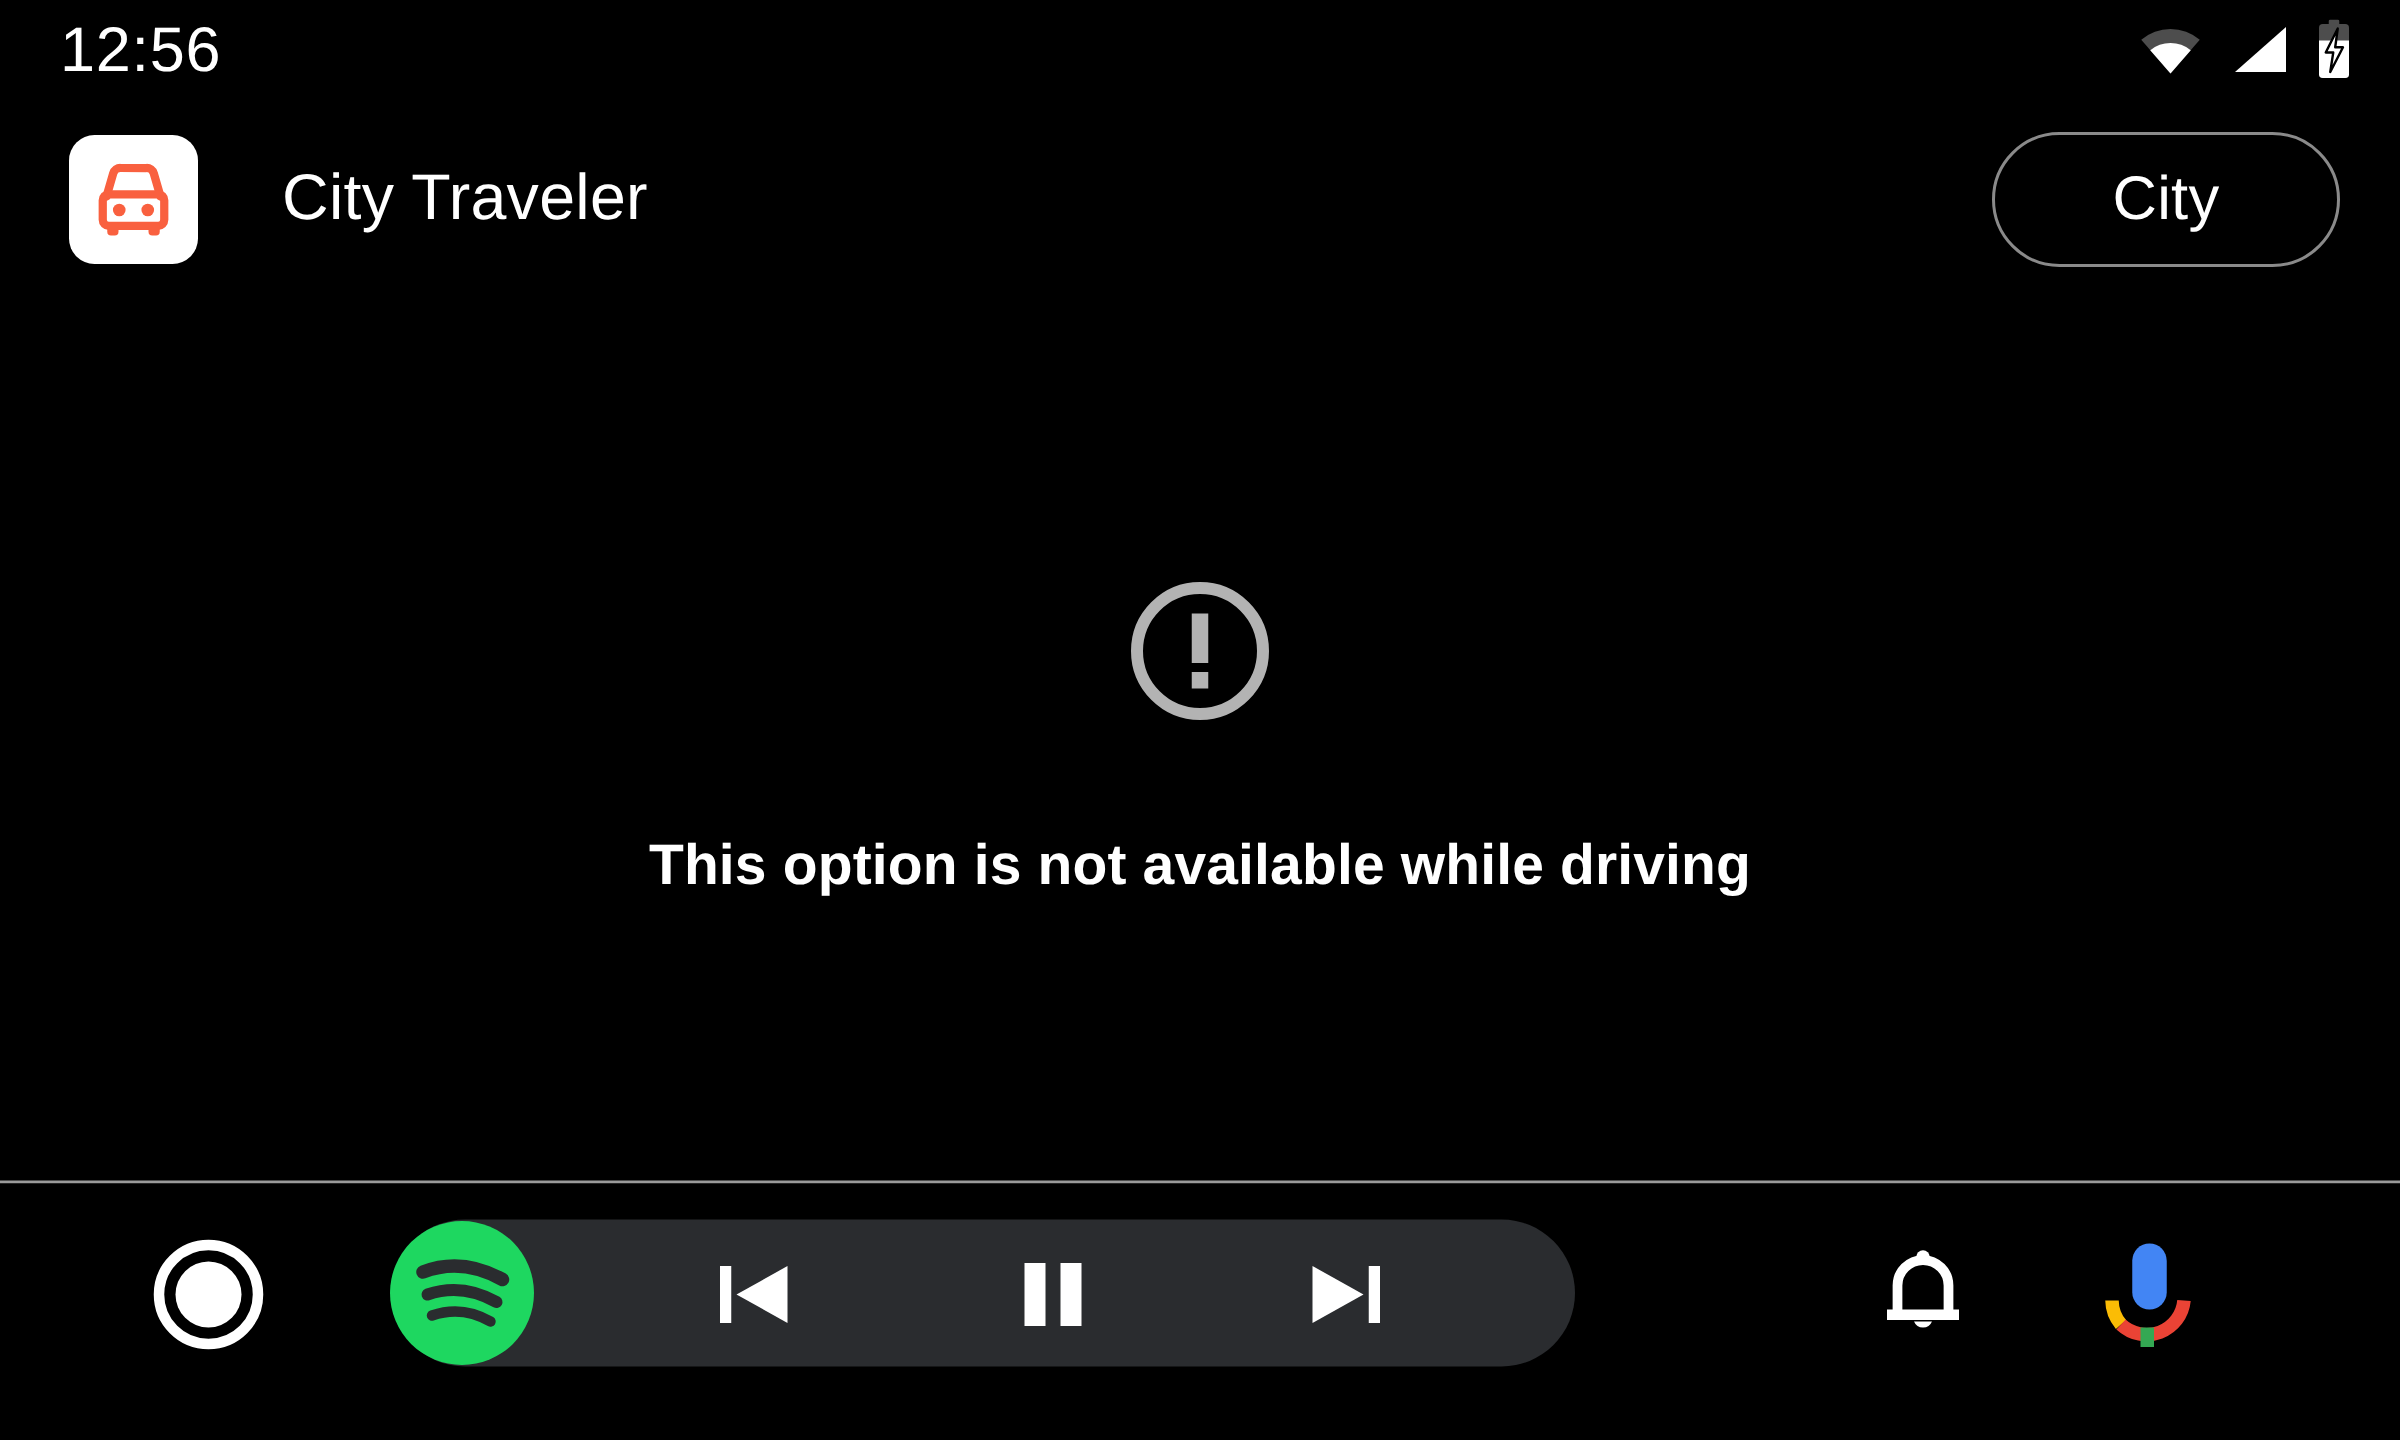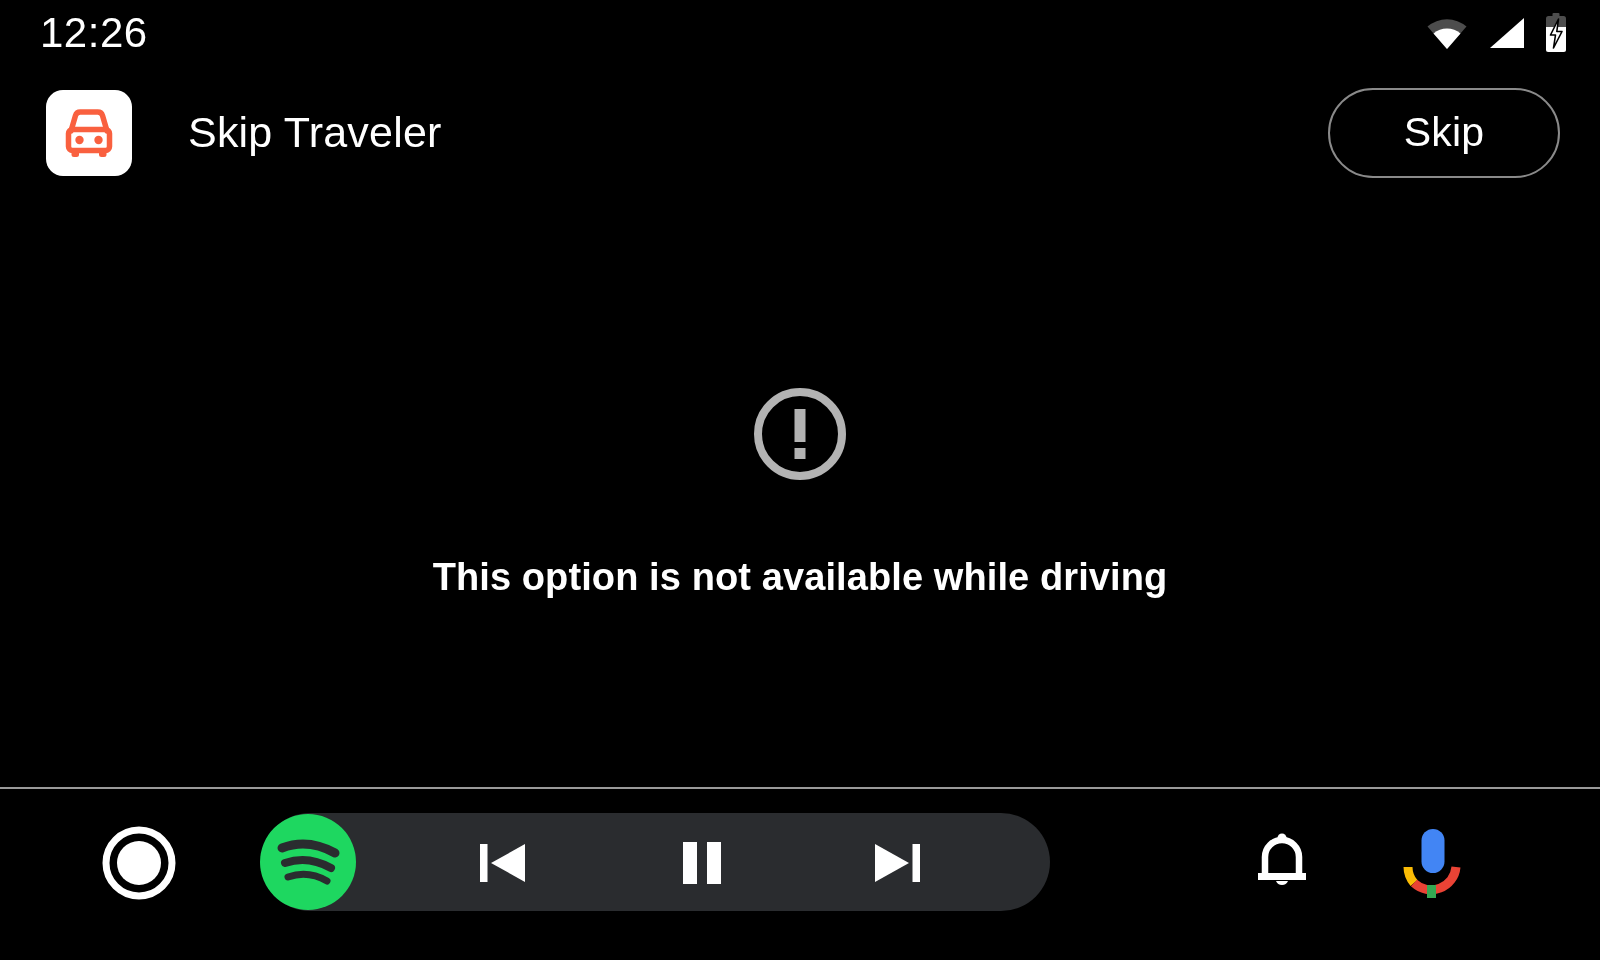--- a/index.html
+++ b/index.html
@@ -195,21 +195,21 @@
     width: 62px;
     height: 72px;
     cursor: pointer;
   }
   .nav-assistant svg { display: block; }
 </style>
 </head>
 <body>
 
 <div class="status-bar">
-  <div class="status-clock">12:26</div>
+  <div class="status-clock">12:56</div>
 
   <div class="status-icons">
 
     <span>
       <svg width="42" height="34" viewBox="0 0 42 34">
         <path d="M21 33 L1.5 10.5 A30 30 0 0 1 40.5 10.5 Z" fill="#4d4d4d"></path>
         <path d="M21 33 L7.5 17.5 A21 21 0 0 1 34.5 17.5 Z" fill="#ffffff"></path>
       </svg>
     </span>
 
@@ -235,25 +235,25 @@
     <svg width="62" height="56" viewBox="0 0 62 56">
       <path d="M13 26 L17.5 10.5 A5 5 0 0 1 22.3 7 L39.7 7 A5 5 0 0 1 44.5 10.5 L49 26" fill="none" stroke="#f9603f" stroke-width="5.5" stroke-linecap="round" stroke-linejoin="round"></path>
       <rect x="10.5" y="24.5" width="41" height="21" rx="4" fill="none" stroke="#f9603f" stroke-width="5.5"></rect>
       <rect x="13.5" y="43" width="7.5" height="9" rx="2.5" fill="#f9603f"></rect>
       <rect x="41" y="43" width="7.5" height="9" rx="2.5" fill="#f9603f"></rect>
       <circle cx="21.5" cy="35" r="4.2" fill="#f9603f"></circle>
       <circle cx="40.5" cy="35" r="4.2" fill="#f9603f"></circle>
     </svg>
   </div>
 
-  <div class="app-title">Skip Traveler</div>
+  <div class="app-title">City Traveler</div>
 
   <div class="header-spacer"></div>
 
-  <button class="skip-button">Skip</button>
+  <button class="skip-button">City</button>
 </div>
 
 <div class="content">
   <div class="error-icon">
     <svg width="100" height="100" viewBox="0 0 100 100">
       <circle cx="50" cy="50" r="42" fill="none" stroke="#b3b3b3" stroke-width="8"></circle>
       <rect x="44.5" y="25" width="11" height="33" fill="#b3b3b3"></rect>
       <rect x="44.5" y="64" width="11" height="11" fill="#b3b3b3"></rect>
     </svg>
   </div>

